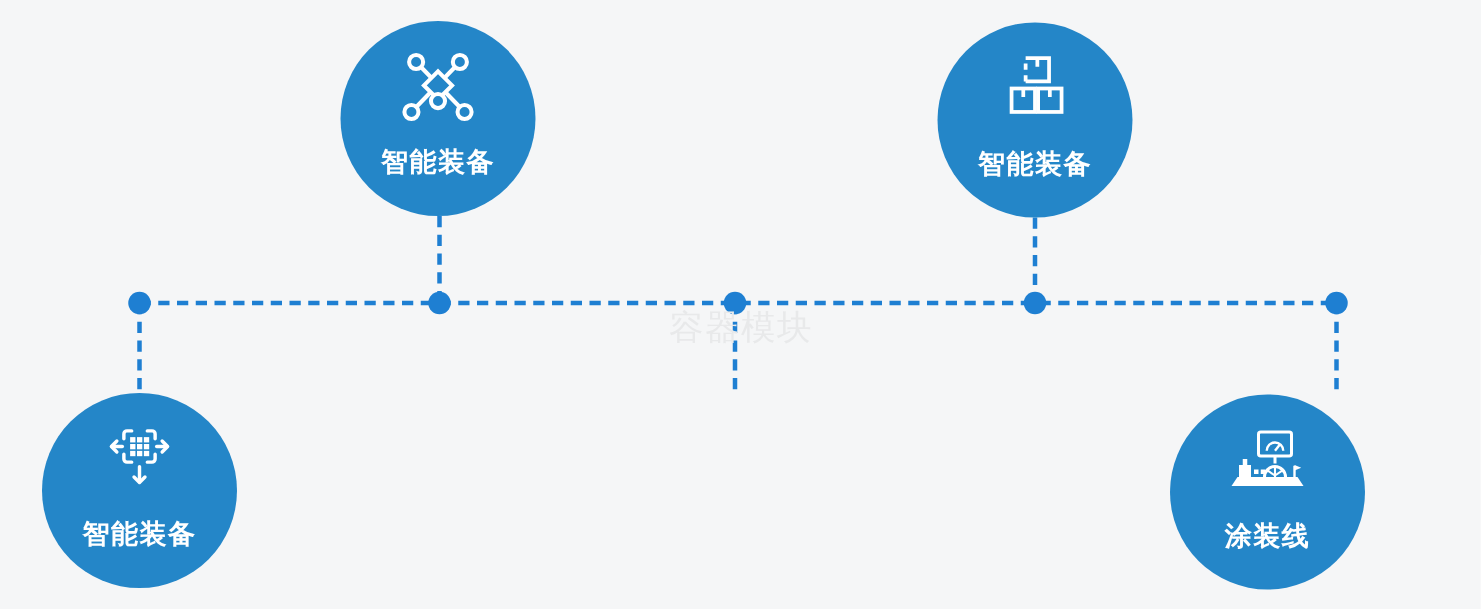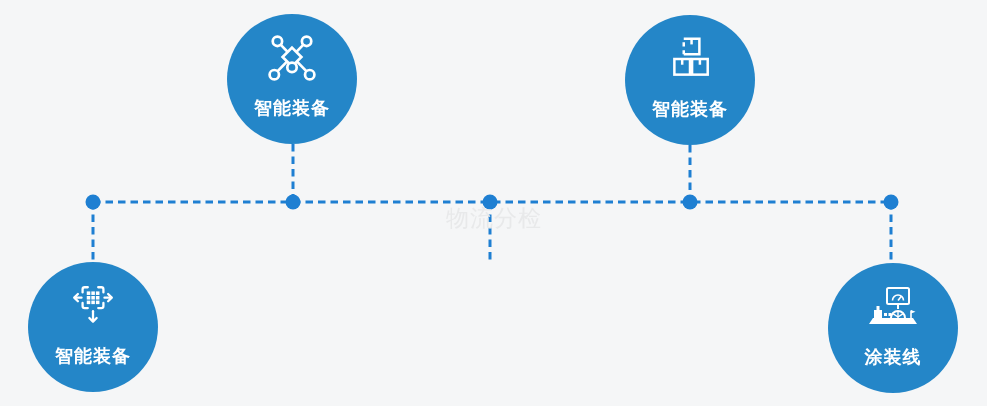--- a/index.html
+++ b/index.html
@@ -29,21 +29,21 @@
     border-radius:50%;
     background:var(--circle-blue);
     display:flex;flex-direction:column;
     align-items:center;
     padding-top:19px;
   }
   .node-smart-equipment{left:227px;top:14px;}
   .node-warehouse{left:625px;top:15px;}
   .node-logistics{left:28px;top:262px;}
   .node-production{left:425px;top:262px;}
-  .node-coating{left:828px;top:263px;}
+  .node-coating{left:780px;top:263px;}
   .node-icon{
     width:64px;height:50px;
     display:flex;align-items:center;justify-content:center;
     margin-bottom:13px;
   }
   .node-icon svg{display:block;}
   .mask{fill:var(--circle-blue);}
   .node-label{
     color:var(--label-white);
     font-size:18px;
@@ -77,21 +77,21 @@
     </g>
     <g class="dot">
       <circle cx="93" cy="202" r="7.5"></circle>
       <circle cx="293" cy="202" r="7.5"></circle>
       <circle cx="490" cy="202" r="7.5"></circle>
       <circle cx="690" cy="202" r="7.5"></circle>
       <circle cx="891" cy="202" r="7.5"></circle>
     </g>
   </svg>
 
-  <div class="watermark">物流分检</div>
+  <div class="watermark">容器模块</div>
 
   <div class="node node-smart-equipment">
     <span class="node-icon">
       <svg width="50" height="50" viewBox="0 0 48 48">
         <g stroke="#fff" stroke-width="2.6" fill="none" stroke-linecap="round">
           <line x1="10" y1="8" x2="41" y2="40"></line>
           <line x1="38" y1="8" x2="7" y2="40"></line>
           <path class="mask" d="M24 14 L33 23 L24 32 L15 23 Z"></path>
           <circle class="mask" cx="10" cy="8" r="4.5"></circle>
           <circle class="mask" cx="38" cy="8" r="4.5"></circle>

